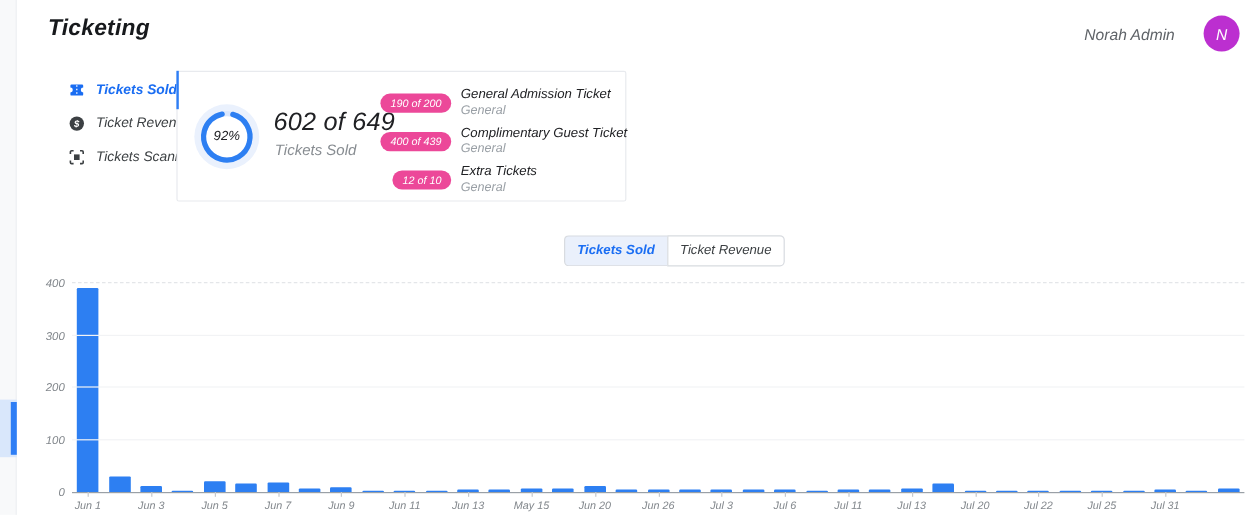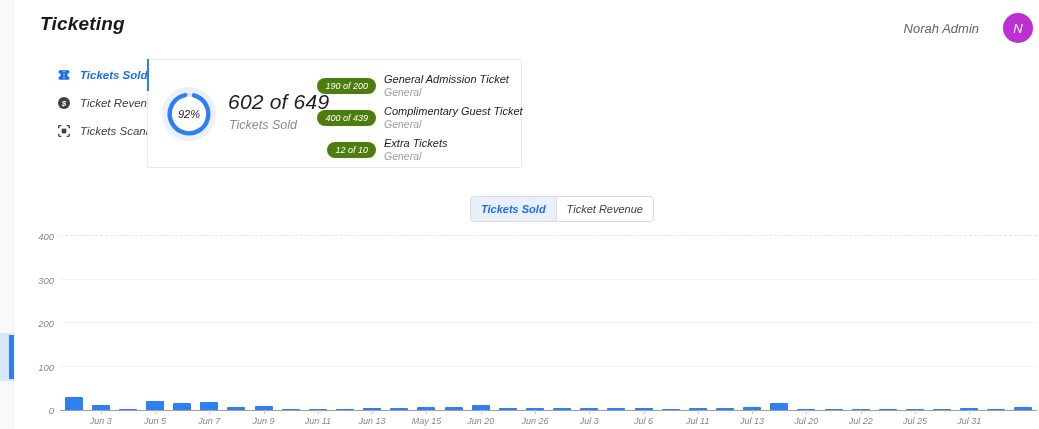--- a/index.html
+++ b/index.html
@@ -30,21 +30,21 @@
   
   .summary-card { position:absolute; left:147px; top:59px; width:375px; height:109px; background:#fff; border:1px solid #e8eaee; border-radius:2px; }
   .card-active-indicator { position:absolute; left:-1px; top:-1px; width:2px; height:32px; background:#2e7ef5; }
   .ring-wrap { position:absolute; left:12px; top:25px; width:58px; height:58px; }
   .ring-text { position:absolute; inset:0; display:flex; align-items:center; justify-content:center; font-size:11px; color:#202124; }
   .sold-big { position:absolute; left:80px; top:30px; font-size:21px; color:#202124; font-weight:500; letter-spacing:.2px; }
   .sold-cap { position:absolute; left:81px; top:58px; font-size:12.5px; color:#878c91; }
   .ticket-list { position:absolute; left:168px; top:10px; right:8px; }
   .ticket-row { display:flex; align-items:center; height:32px; }
   .pill-col { width:60px; display:flex; justify-content:flex-end; flex:0 0 60px; }
-  .pill { background:#4d7c0f; color:#fff; font-size:9px; padding:3px 8px; border-radius:999px; white-space:nowrap; }
+  .pill { background:#ec4899; color:#fff; font-size:9px; padding:3px 8px; border-radius:999px; white-space:nowrap; }
   .tix-info { margin-left:8px; line-height:1.25; }
   .tix-name { font-size:11px; color:#202124; font-weight:500; white-space:nowrap; }
   .tix-type { font-size:10.5px; color:#9aa0a6; }
 
   
   .chart-toggle { position:absolute; left:470px; top:196px; display:flex; }
   .toggle-btn { height:26px; padding:0 10px; display:flex; align-items:center; background:#fff; border:1px solid #d8dbe0;
                 font-size:11px; color:#3c4043; cursor:pointer; }
   .toggle-btn:first-child { border-radius:4px 0 0 4px; border-right:none; }
   .toggle-btn:last-child { border-radius:0 4px 4px 0; }
@@ -160,20 +160,25 @@
     <div class="toggle-btn active">Tickets Sold</div>
     <div class="toggle-btn">Ticket Revenue</div>
   </div>
 
   <div class="chart">
     <div id="y-labels"></div>
     <div class="plot" id="plot">
       <div class="axis-line"></div>
       <div class="bars" id="bars">
           <div class="bar-slot">
+            <div class="bar" style="height: 169.65px; background: rgb(45, 127, 242);"></div>
+            <div class="x-tick"></div>
+            <div class="x-label">Jun 1</div>
+          </div>
+          <div class="bar-slot">
             <div class="bar" style="height: 13.05px; background: rgb(45, 127, 242);"></div>
           </div>
           <div class="bar-slot">
             <div class="bar" style="height: 5.22px; background: rgb(45, 127, 242);"></div>
             <div class="x-tick"></div>
             <div class="x-label">Jun 3</div>
           </div>
           <div class="bar-slot">
             <div class="bar" style="height: 1.5px; background: rgb(45, 127, 242);"></div>
           </div>

